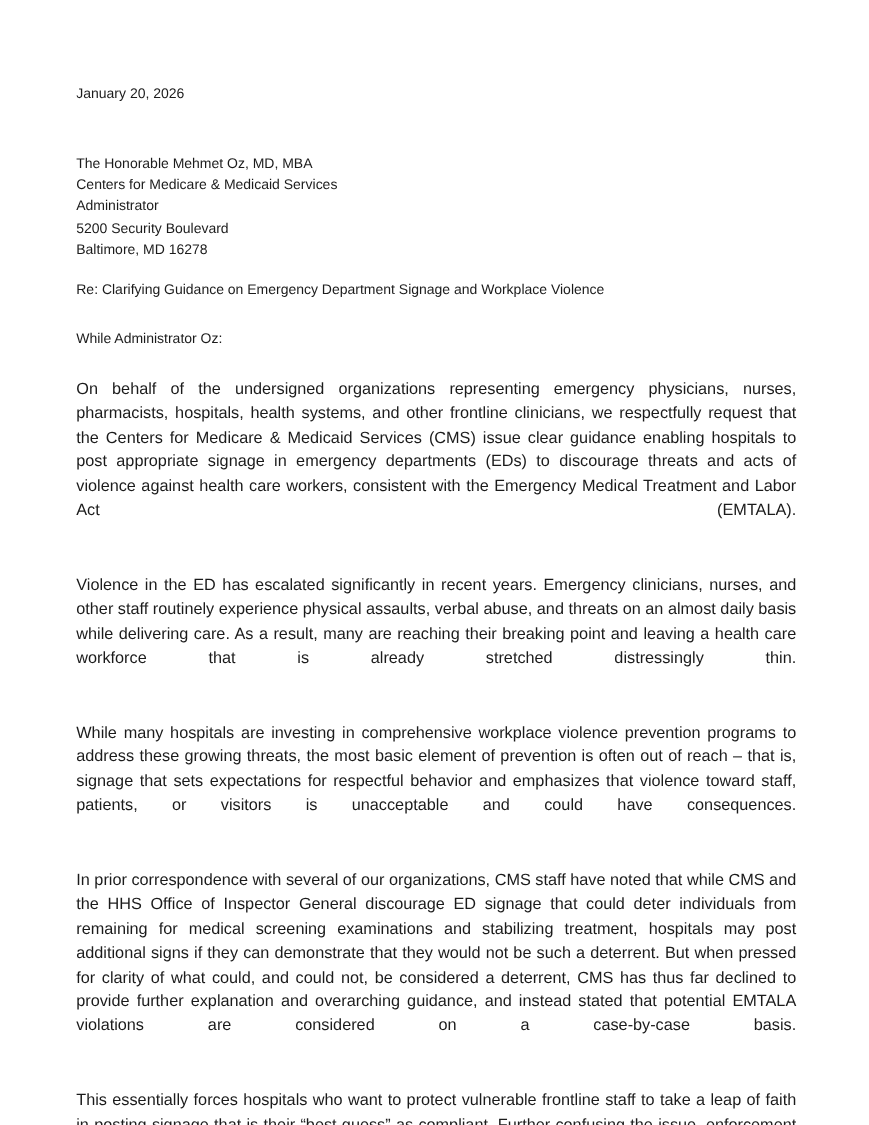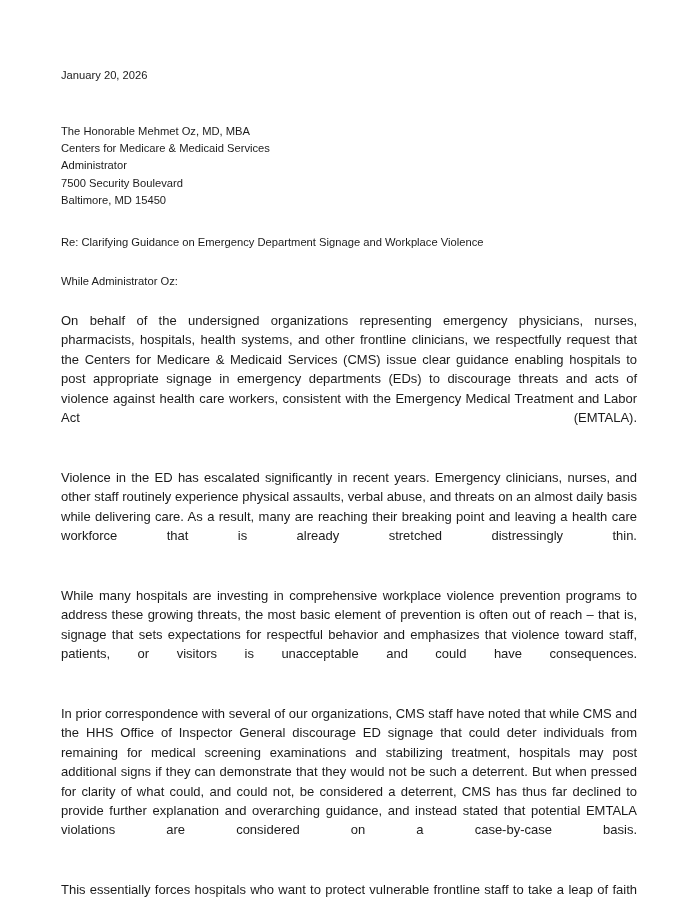--- a/index.html
+++ b/index.html
@@ -33,21 +33,21 @@
   }
   .recipient-block {
     margin-top: 40px;
   }
   .recipient-line {
     font-size: 11.2px;
     line-height: 17.2px;
     white-space: pre;
   }
   .subject-line {
-    margin-top: 25px;
+    margin-top: 15px;
     font-size: 11.2px;
     line-height: 16px;
   }
   .salutation {
     margin-top: 23px;
     font-size: 11.2px;
     line-height: 16px;
   }
   .para {
     margin-top: 21px;
@@ -72,22 +72,22 @@
 
 <div class="page">
   <div class="letter-body">
 
     <div class="date-line">January 20, 2026</div>
 
     <div class="recipient-block">
       <div class="recipient-line">The Honorable Mehmet Oz, MD, MBA</div>
       <div class="recipient-line">Centers for Medicare &amp; Medicaid Services</div>
       <div class="recipient-line">Administrator</div>
-      <div class="recipient-line">7500 Security Boulevard</div>
-      <div class="recipient-line">Baltimore, MD 15450</div>
+      <div class="recipient-line">5200 Security Boulevard</div>
+      <div class="recipient-line">Baltimore, MD 16278</div>
     </div>
 
     <div class="subject-line">Re: Clarifying Guidance on Emergency Department Signage and Workplace Violence</div>
 
     <div class="salutation">While Administrator Oz:</div>
 
     <p class="para">On behalf of the undersigned organizations representing emergency physicians, nurses, pharmacists, hospitals, health systems, and other frontline clinicians, we respectfully request that the Centers for Medicare &amp; Medicaid Services (CMS) issue clear guidance enabling hospitals to post appropriate signage in emergency departments (EDs) to discourage threats and acts of violence against health care workers, consistent with the Emergency Medical Treatment and Labor Act (EMTALA).</p>
 
     <p class="para">Violence in the ED has escalated significantly in recent years. Emergency clinicians, nurses, and other staff routinely experience physical assaults, verbal abuse, and threats on an almost daily basis while delivering care. As a result, many are reaching their breaking point and leaving a health care workforce that is already stretched distressingly thin.</p>
 

